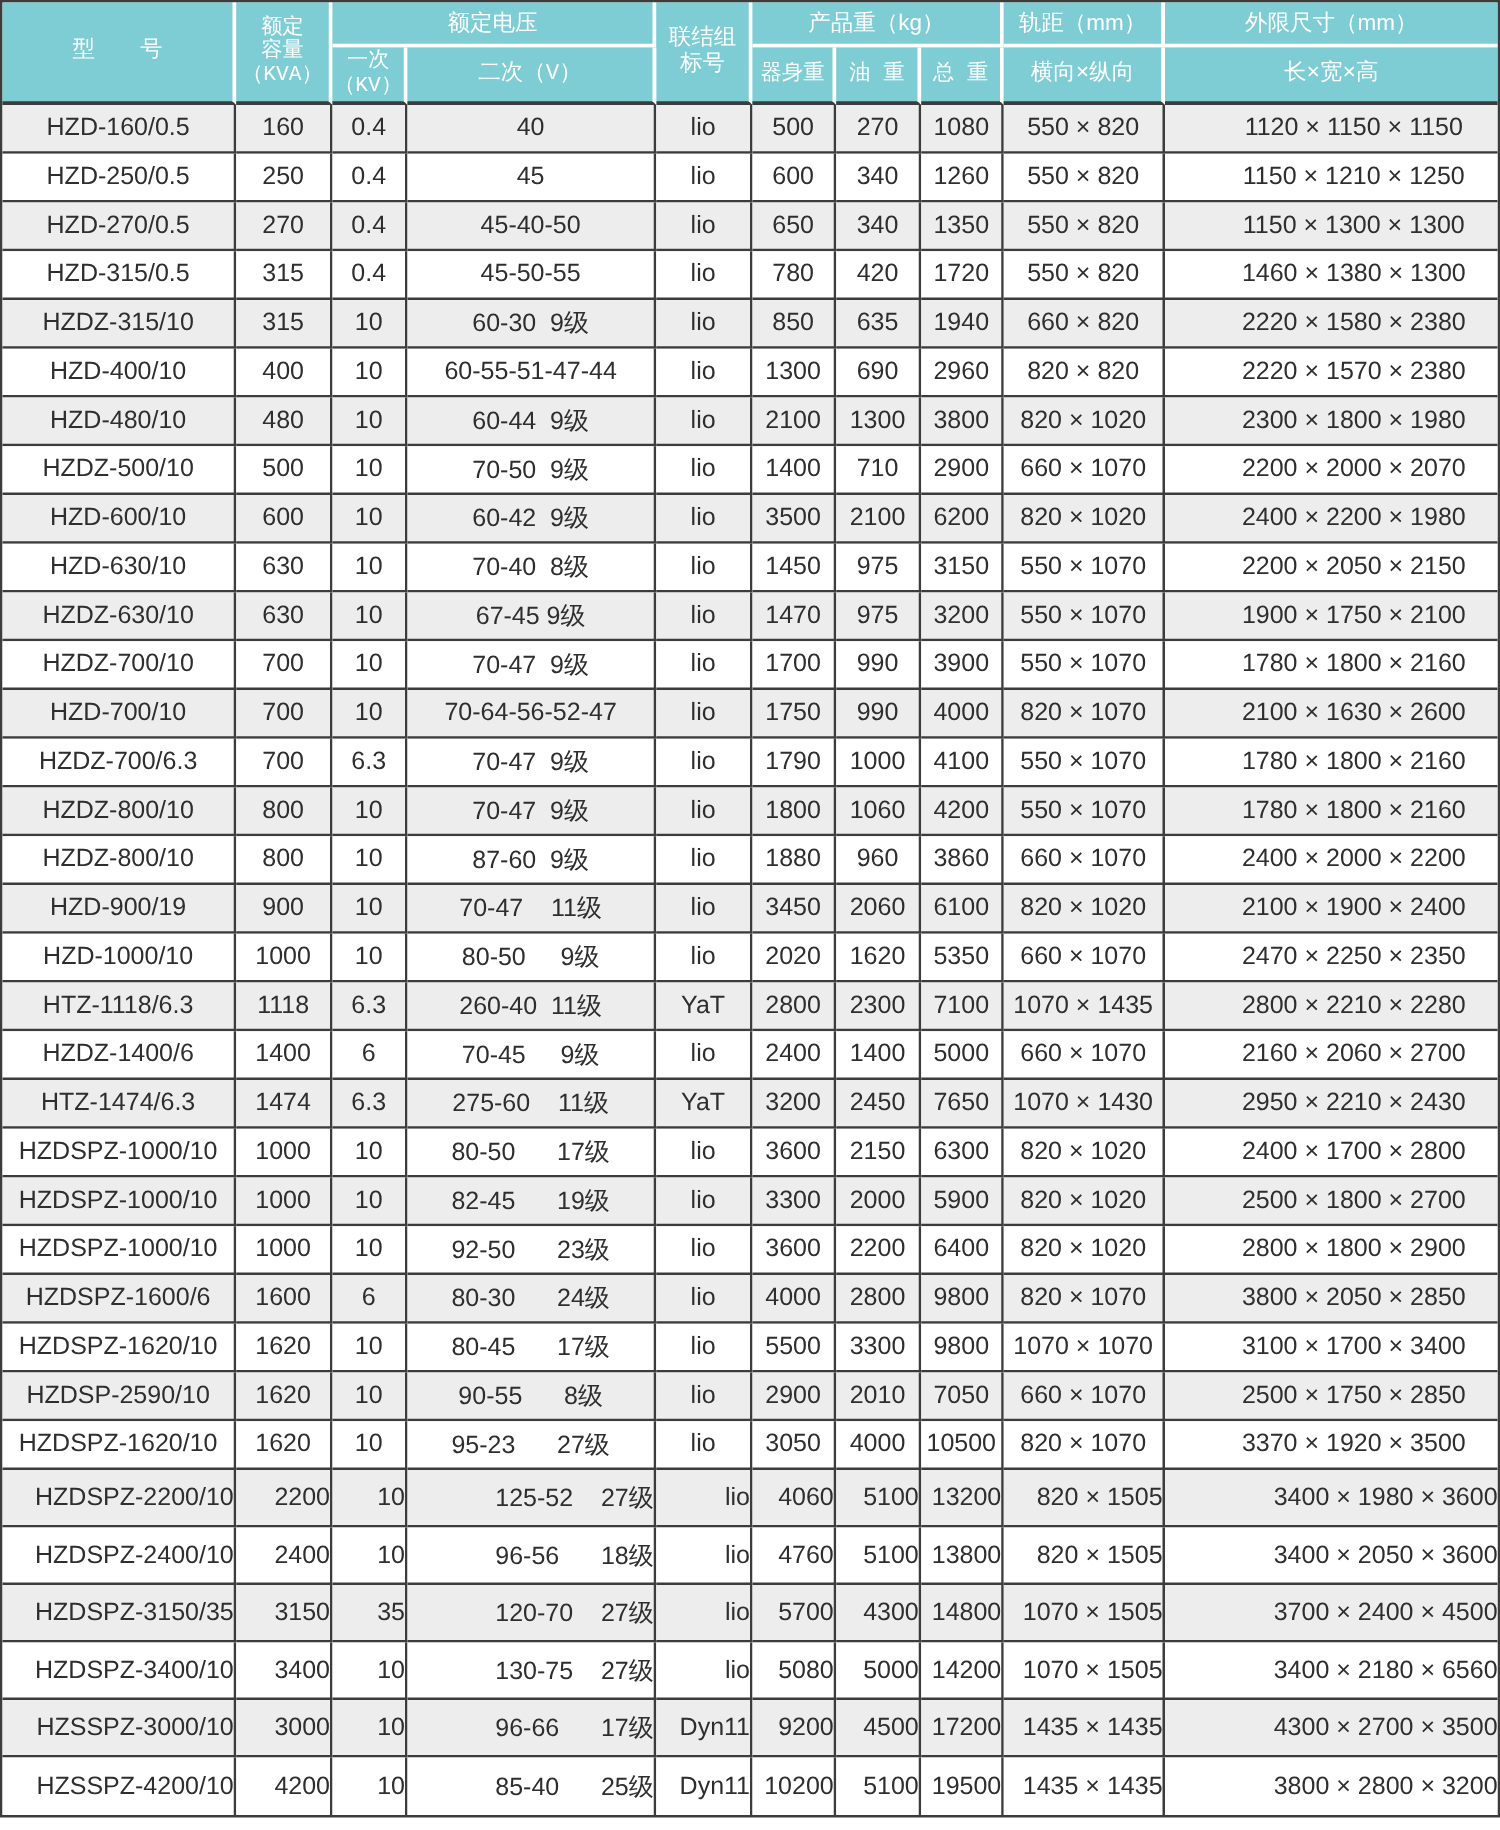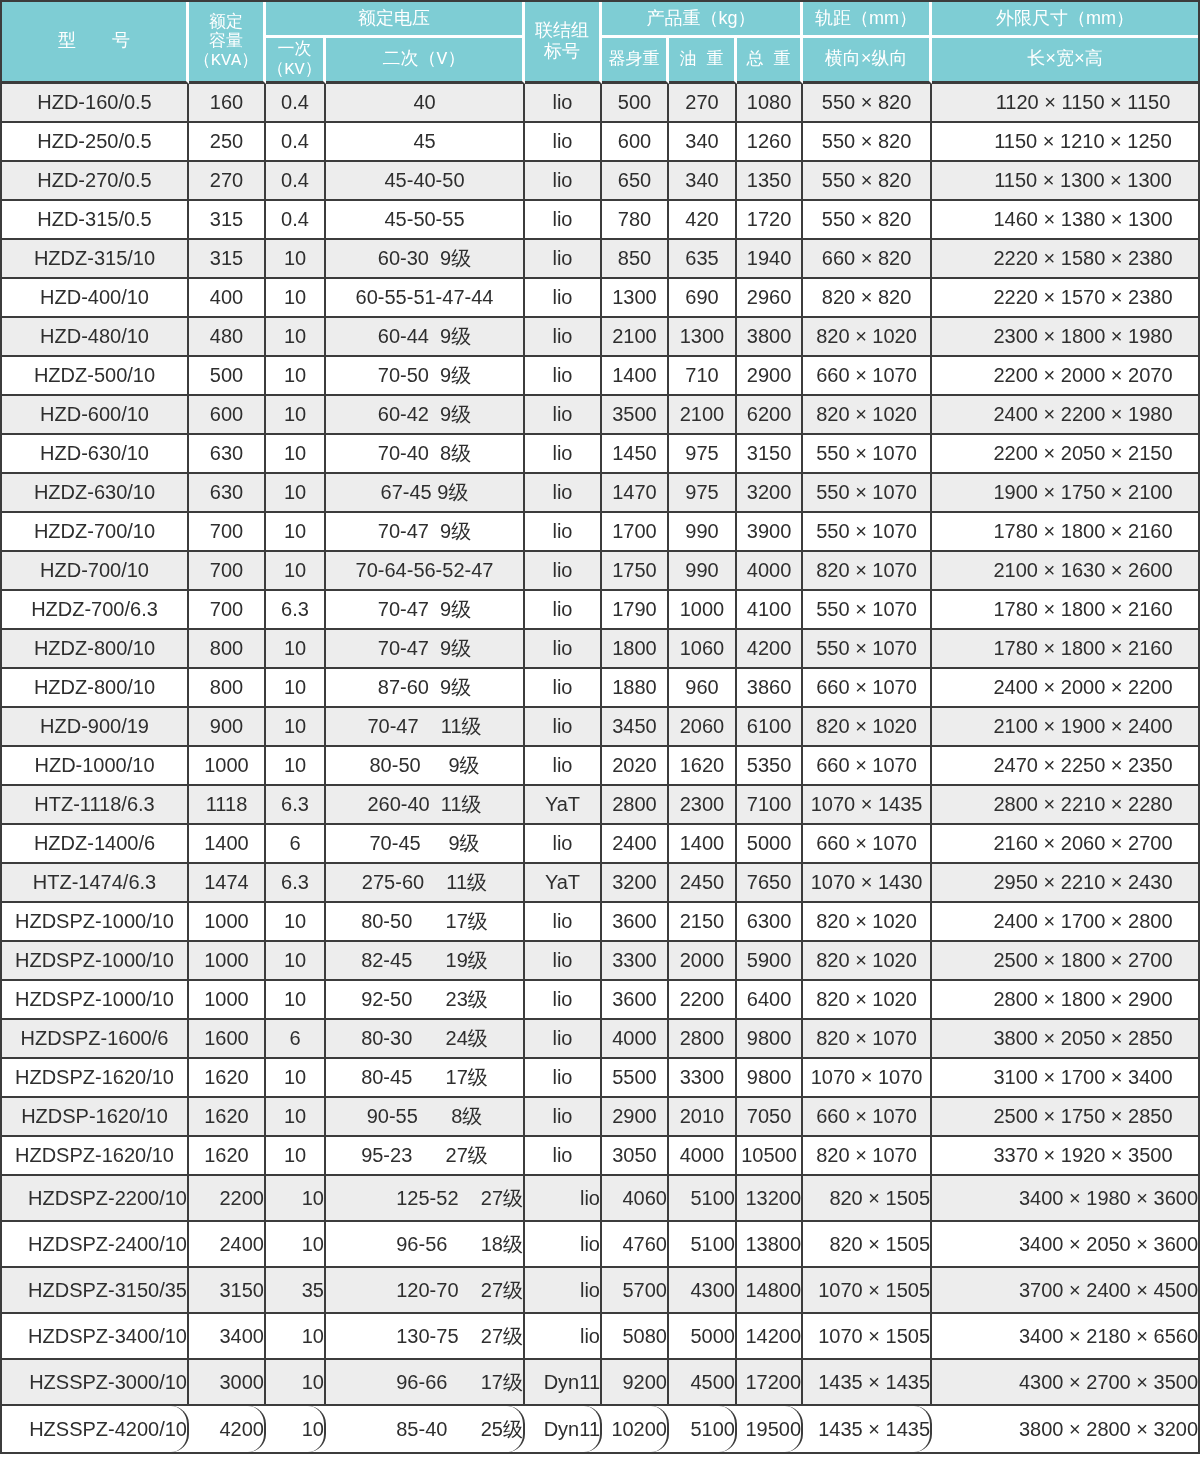--- a/index.html
+++ b/index.html
@@ -51,21 +51,21 @@
     text-align:center;
     vertical-align:middle;
     white-space:pre;
     height:39px;
     border-right:2px solid var(--border-dark);
     border-bottom:2px solid var(--border-dark);
     color:var(--text-dark);
     overflow:hidden;
   }
   tbody td:last-child{border-right:0;padding-left:36px;}
-  tbody tr:last-child td{border-bottom:0;border-radius:18px;}
+  tbody tr:last-child td{border-bottom:0;}
   tbody tr:nth-child(odd) td{background:var(--row-alt-bg);}
   tbody tr:nth-child(even) td{background:var(--row-bg);}
   tbody tr:nth-child(n+29) td{height:46px;text-align:right;}
 </style>
 </head>
 <body>
 
 <table class="spec">
   <colgroup>
     <col style="width:187px">
@@ -410,21 +410,21 @@
         <td>10</td>
         <td>80-45      17级</td>
         <td>lio</td>
         <td>5500</td>
         <td>3300</td>
         <td>9800</td>
         <td>1070 × 1070</td>
         <td>3100 × 1700 × 3400</td>
       </tr>
       <tr>
-        <td>HZDSP-1620/10</td>
+        <td>HZDSP-2590/10</td>
         <td>1620</td>
         <td>10</td>
         <td>90-55      8级</td>
         <td>lio</td>
         <td>2900</td>
         <td>2010</td>
         <td>7050</td>
         <td>660 × 1070</td>
         <td>2500 × 1750 × 2850</td>
       </tr>

